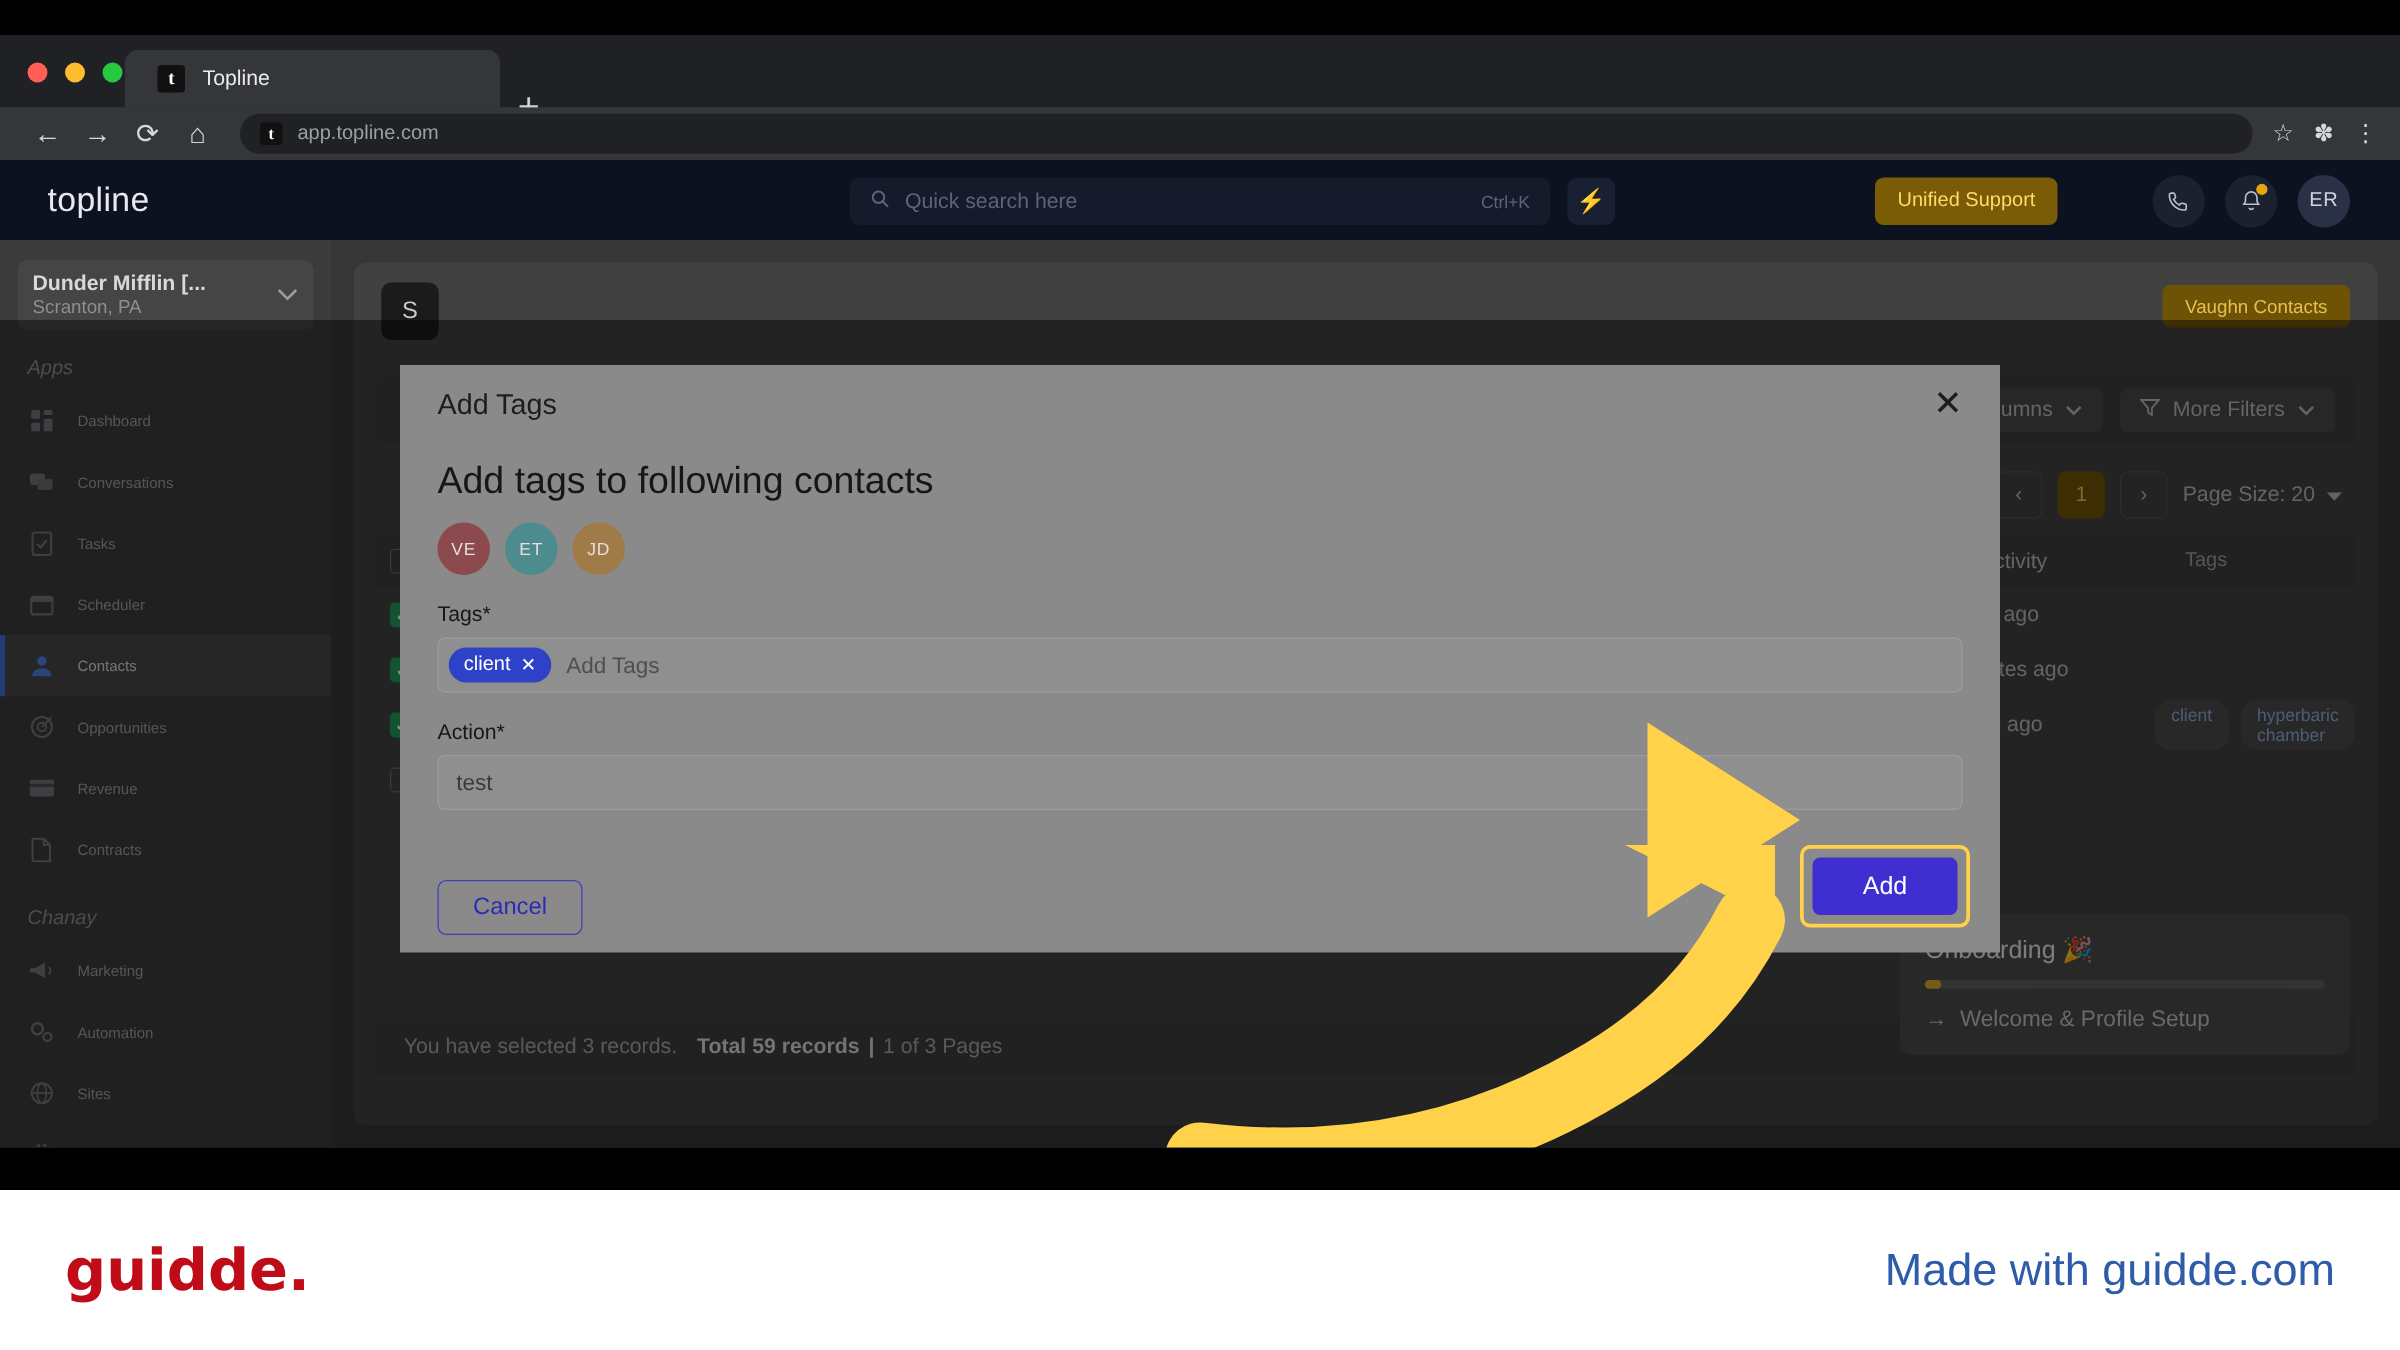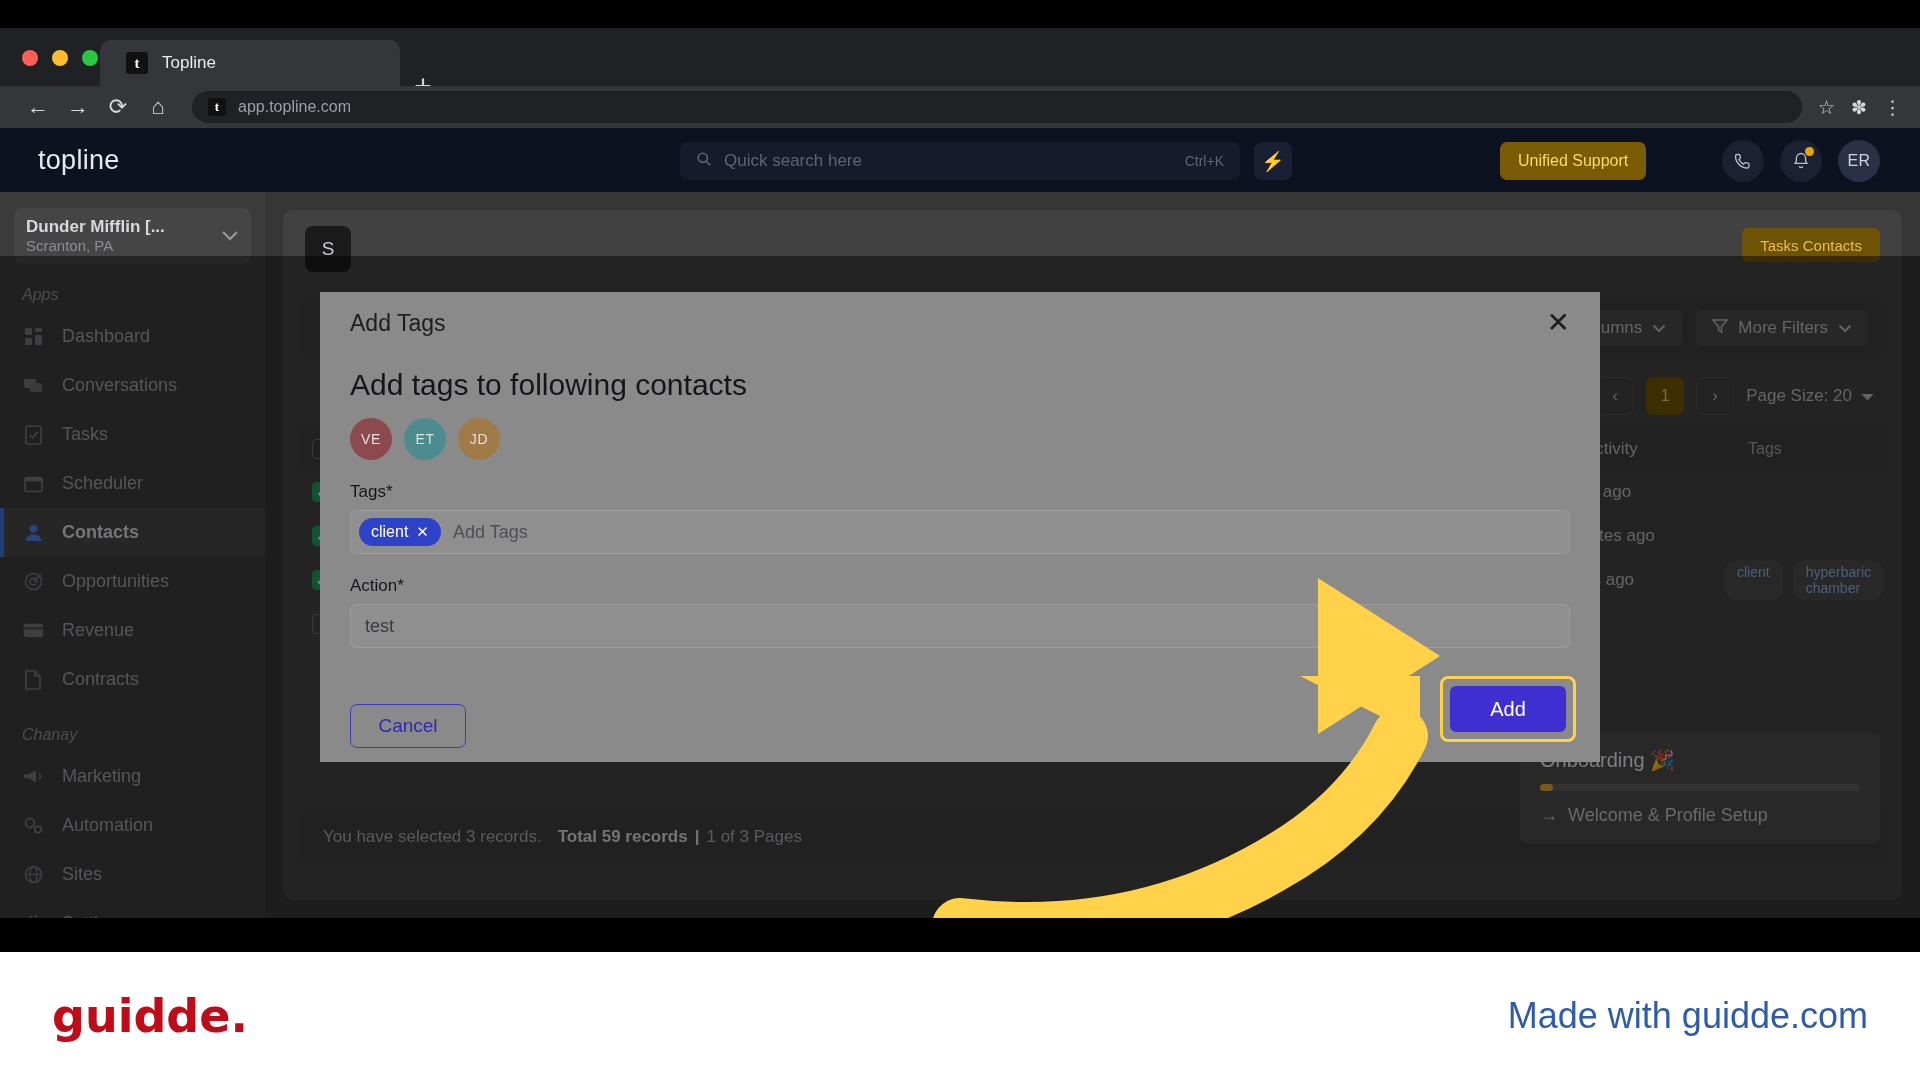--- a/index.html
+++ b/index.html
@@ -65,22 +65,22 @@
   .org-loc { color:#8d8d93; font-size:15px; line-height:19px; }
   .chev { color:#9b9ba1; font-size:14px; }
   .panel-ico { position:absolute; right:-42px; top:18px; color:#b5b5bb; font-size:20px; }
   .sec-label { color:#8b8b91; font-size:16px; margin:22px 0 8px 22px;font-style:italic; }
   .nav-item { height:49px; display:flex; align-items:center; padding-left:22px; gap:18px; position:relative; }
   .nav-item.active { background:#464646; }
   .nav-item.active::before { content:""; position:absolute; left:0; top:0; width:4px; height:100%; background:#3f6ed8; }
   .nav-ico { width:22px; height:22px; display:flex; align-items:center; justify-content:center;
              color:#74747a; font-size:17px; }
   .nav-item.active .nav-ico { color:#4d7fe0; }
-  .nav-lbl { color:#9c9ca2; font-size:18px; }
-  .nav-item.active .nav-lbl { color:#d5d5db;font-weight:bold; }
+  .nav-lbl { color:#9c9ca2; font-size:12px; }
+  .nav-item.active .nav-lbl { color:#d5d5db; }
 
   
   .main { position:absolute; left:265px; top:64px; width:1655px; height:726px; background:#363636; padding:18px; }
   .card { background:#414141; border-radius:10px; height:100%; position:relative; overflow:hidden; }
   .page-title-row { display:flex; align-items:center; padding:16px 22px 0 22px; }
   .seg-badge { width:46px; height:46px; border-radius:8px; background:#1b1b1b; color:#c9c9cf;
                display:flex; align-items:center; justify-content:center; font-size:19px; }
   .import-btn { position:absolute; right:22px; top:18px; height:34px; background:#6e5206; color:#e5c04f;
                 border-radius:6px; display:flex; align-items:center; padding:0 18px; font-size:15px; }
   .filters-row { position:absolute; left:18px; top:90px; right:18px; height:56px; background:#3d3d3d;
@@ -372,21 +372,21 @@
         </div>
       </div>
     </div>
 
     <div class="main">
       <div class="card">
 
         <div class="page-title-row">
           <div class="seg-badge">S</div>
         </div>
-        <div class="import-btn">Tasks Contacts</div>
+        <div class="import-btn">Vaughn Contacts</div>
 
         <div class="filters-row">
           <div class="filt-chip">
             <span>Columns</span>
             <span>
               <svg width="14" height="9" viewBox="0 0 14 9">
                   <polyline points="1.5,1.5 7,7 12.5,1.5" fill="none" stroke="#b6b6bc" stroke-width="2"></polyline>
                 </svg>
             </span>
           </div>

